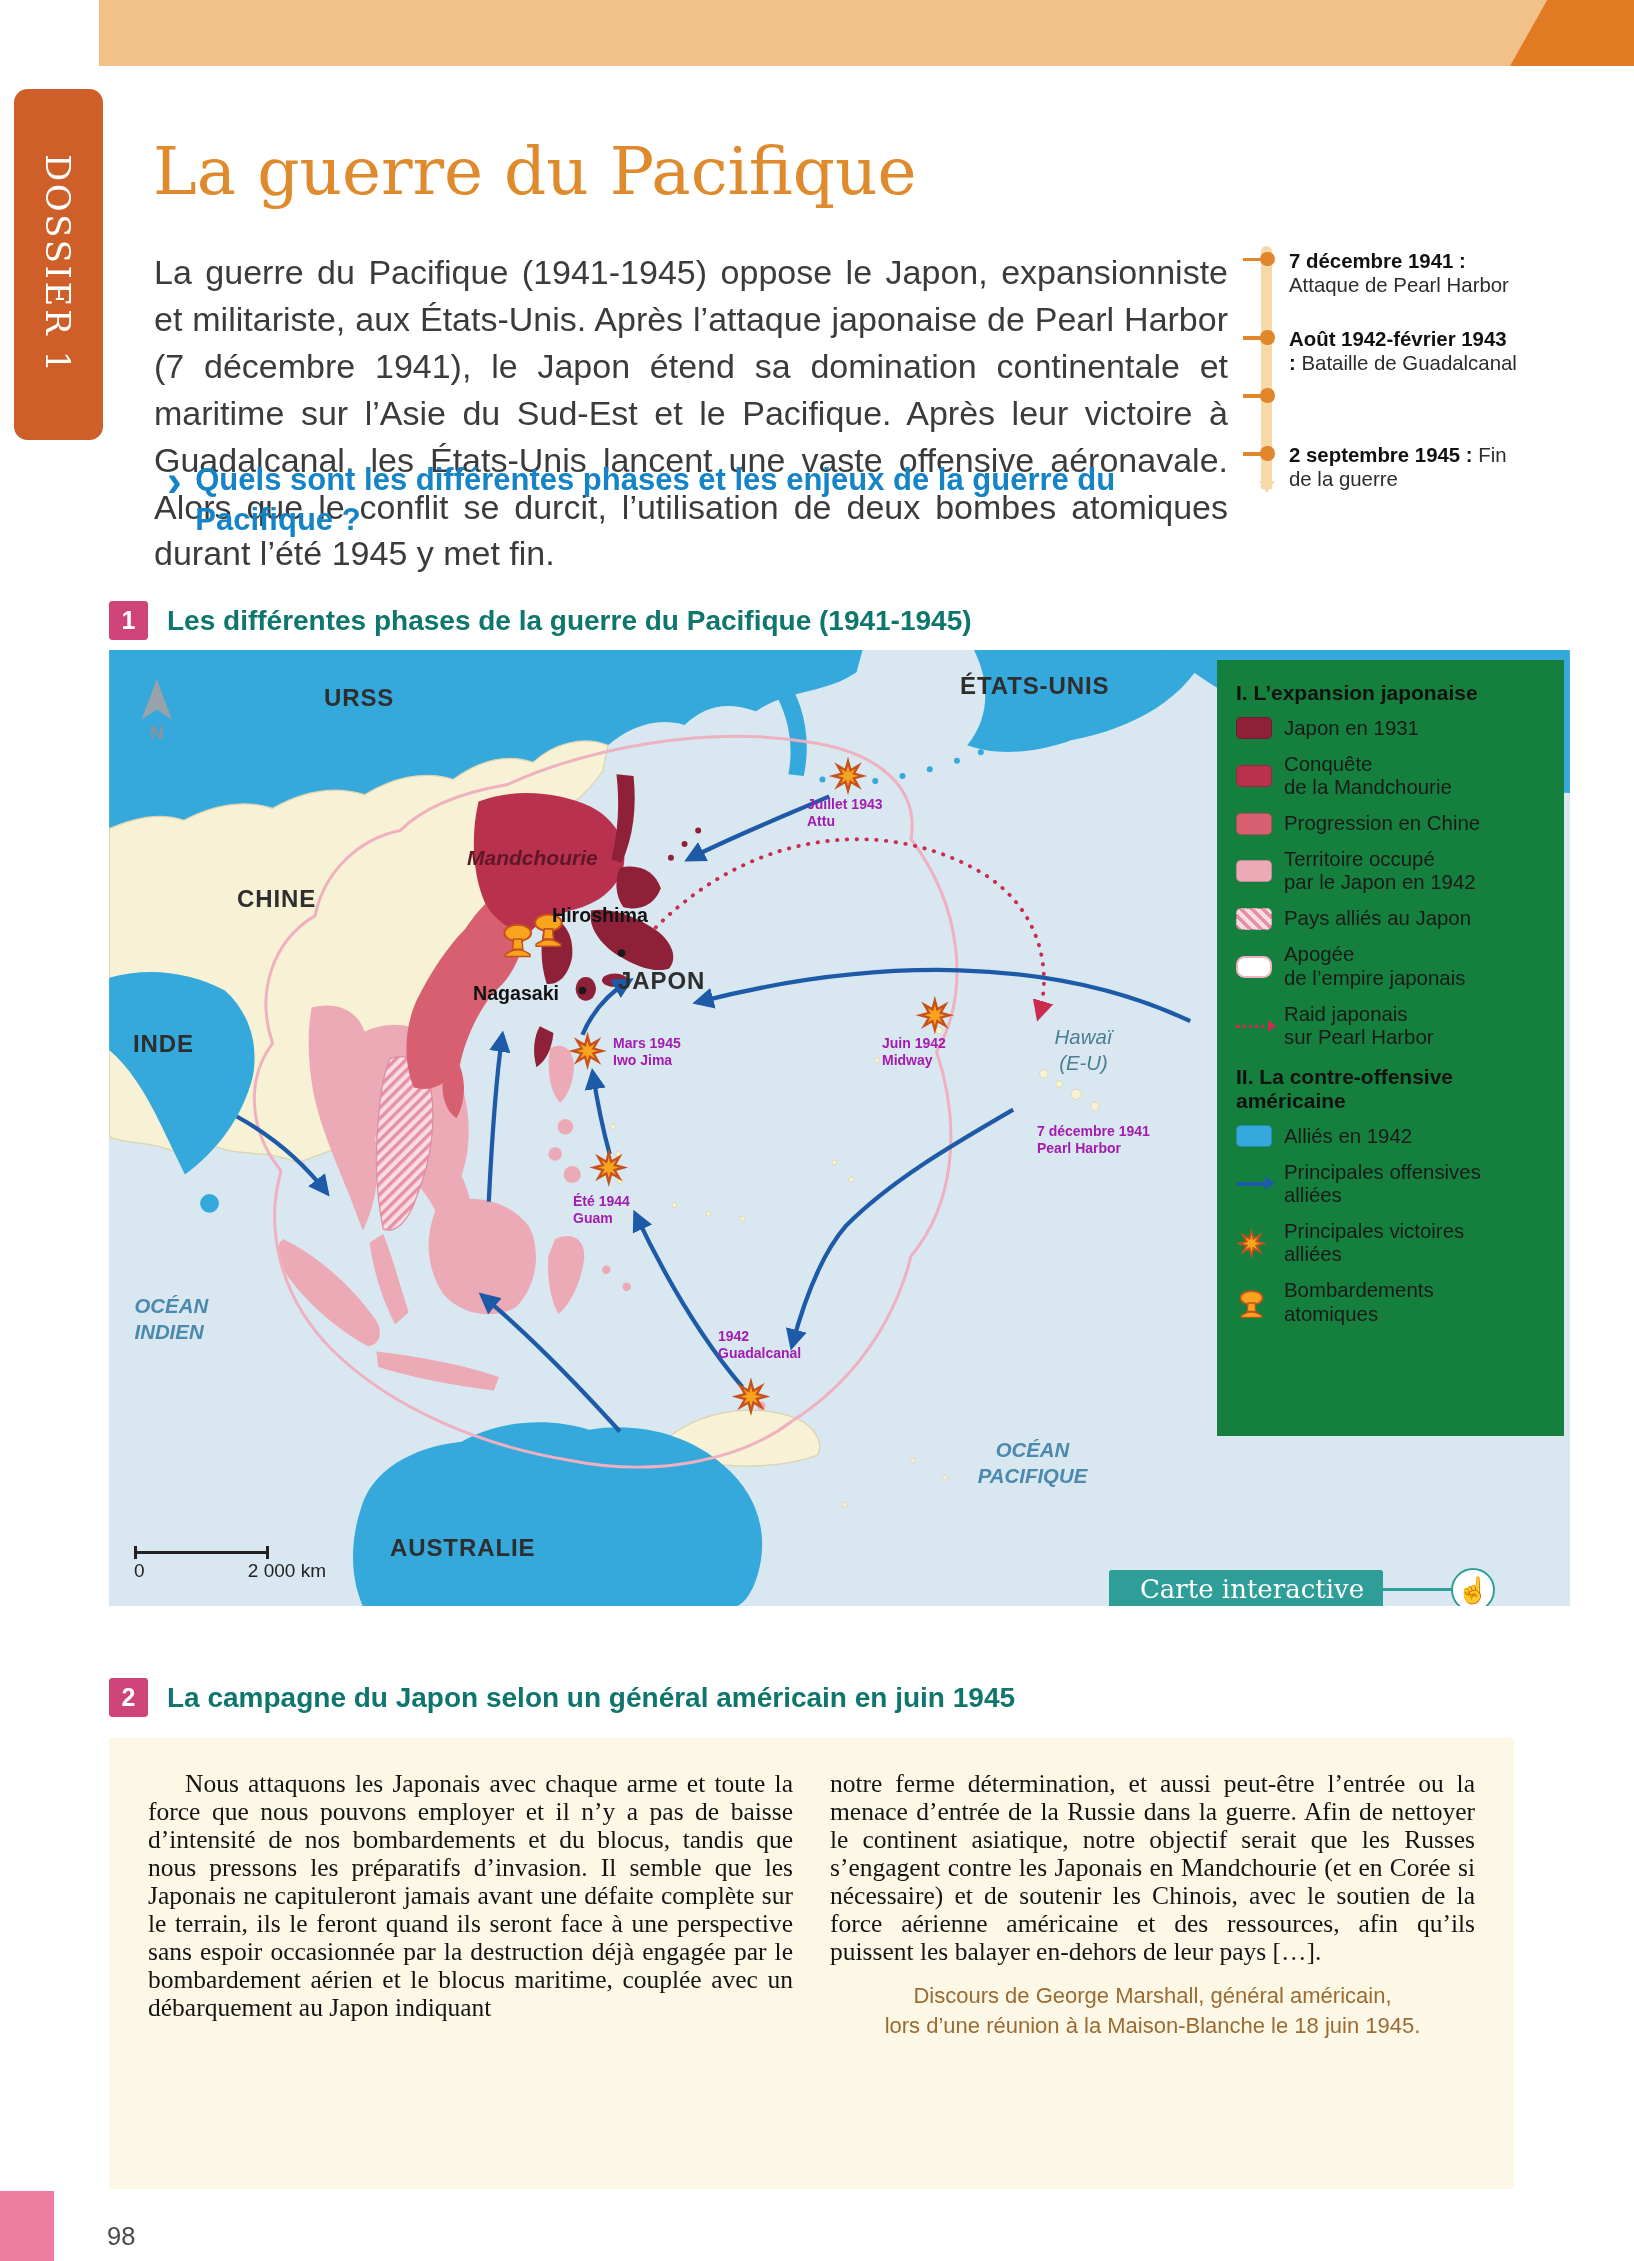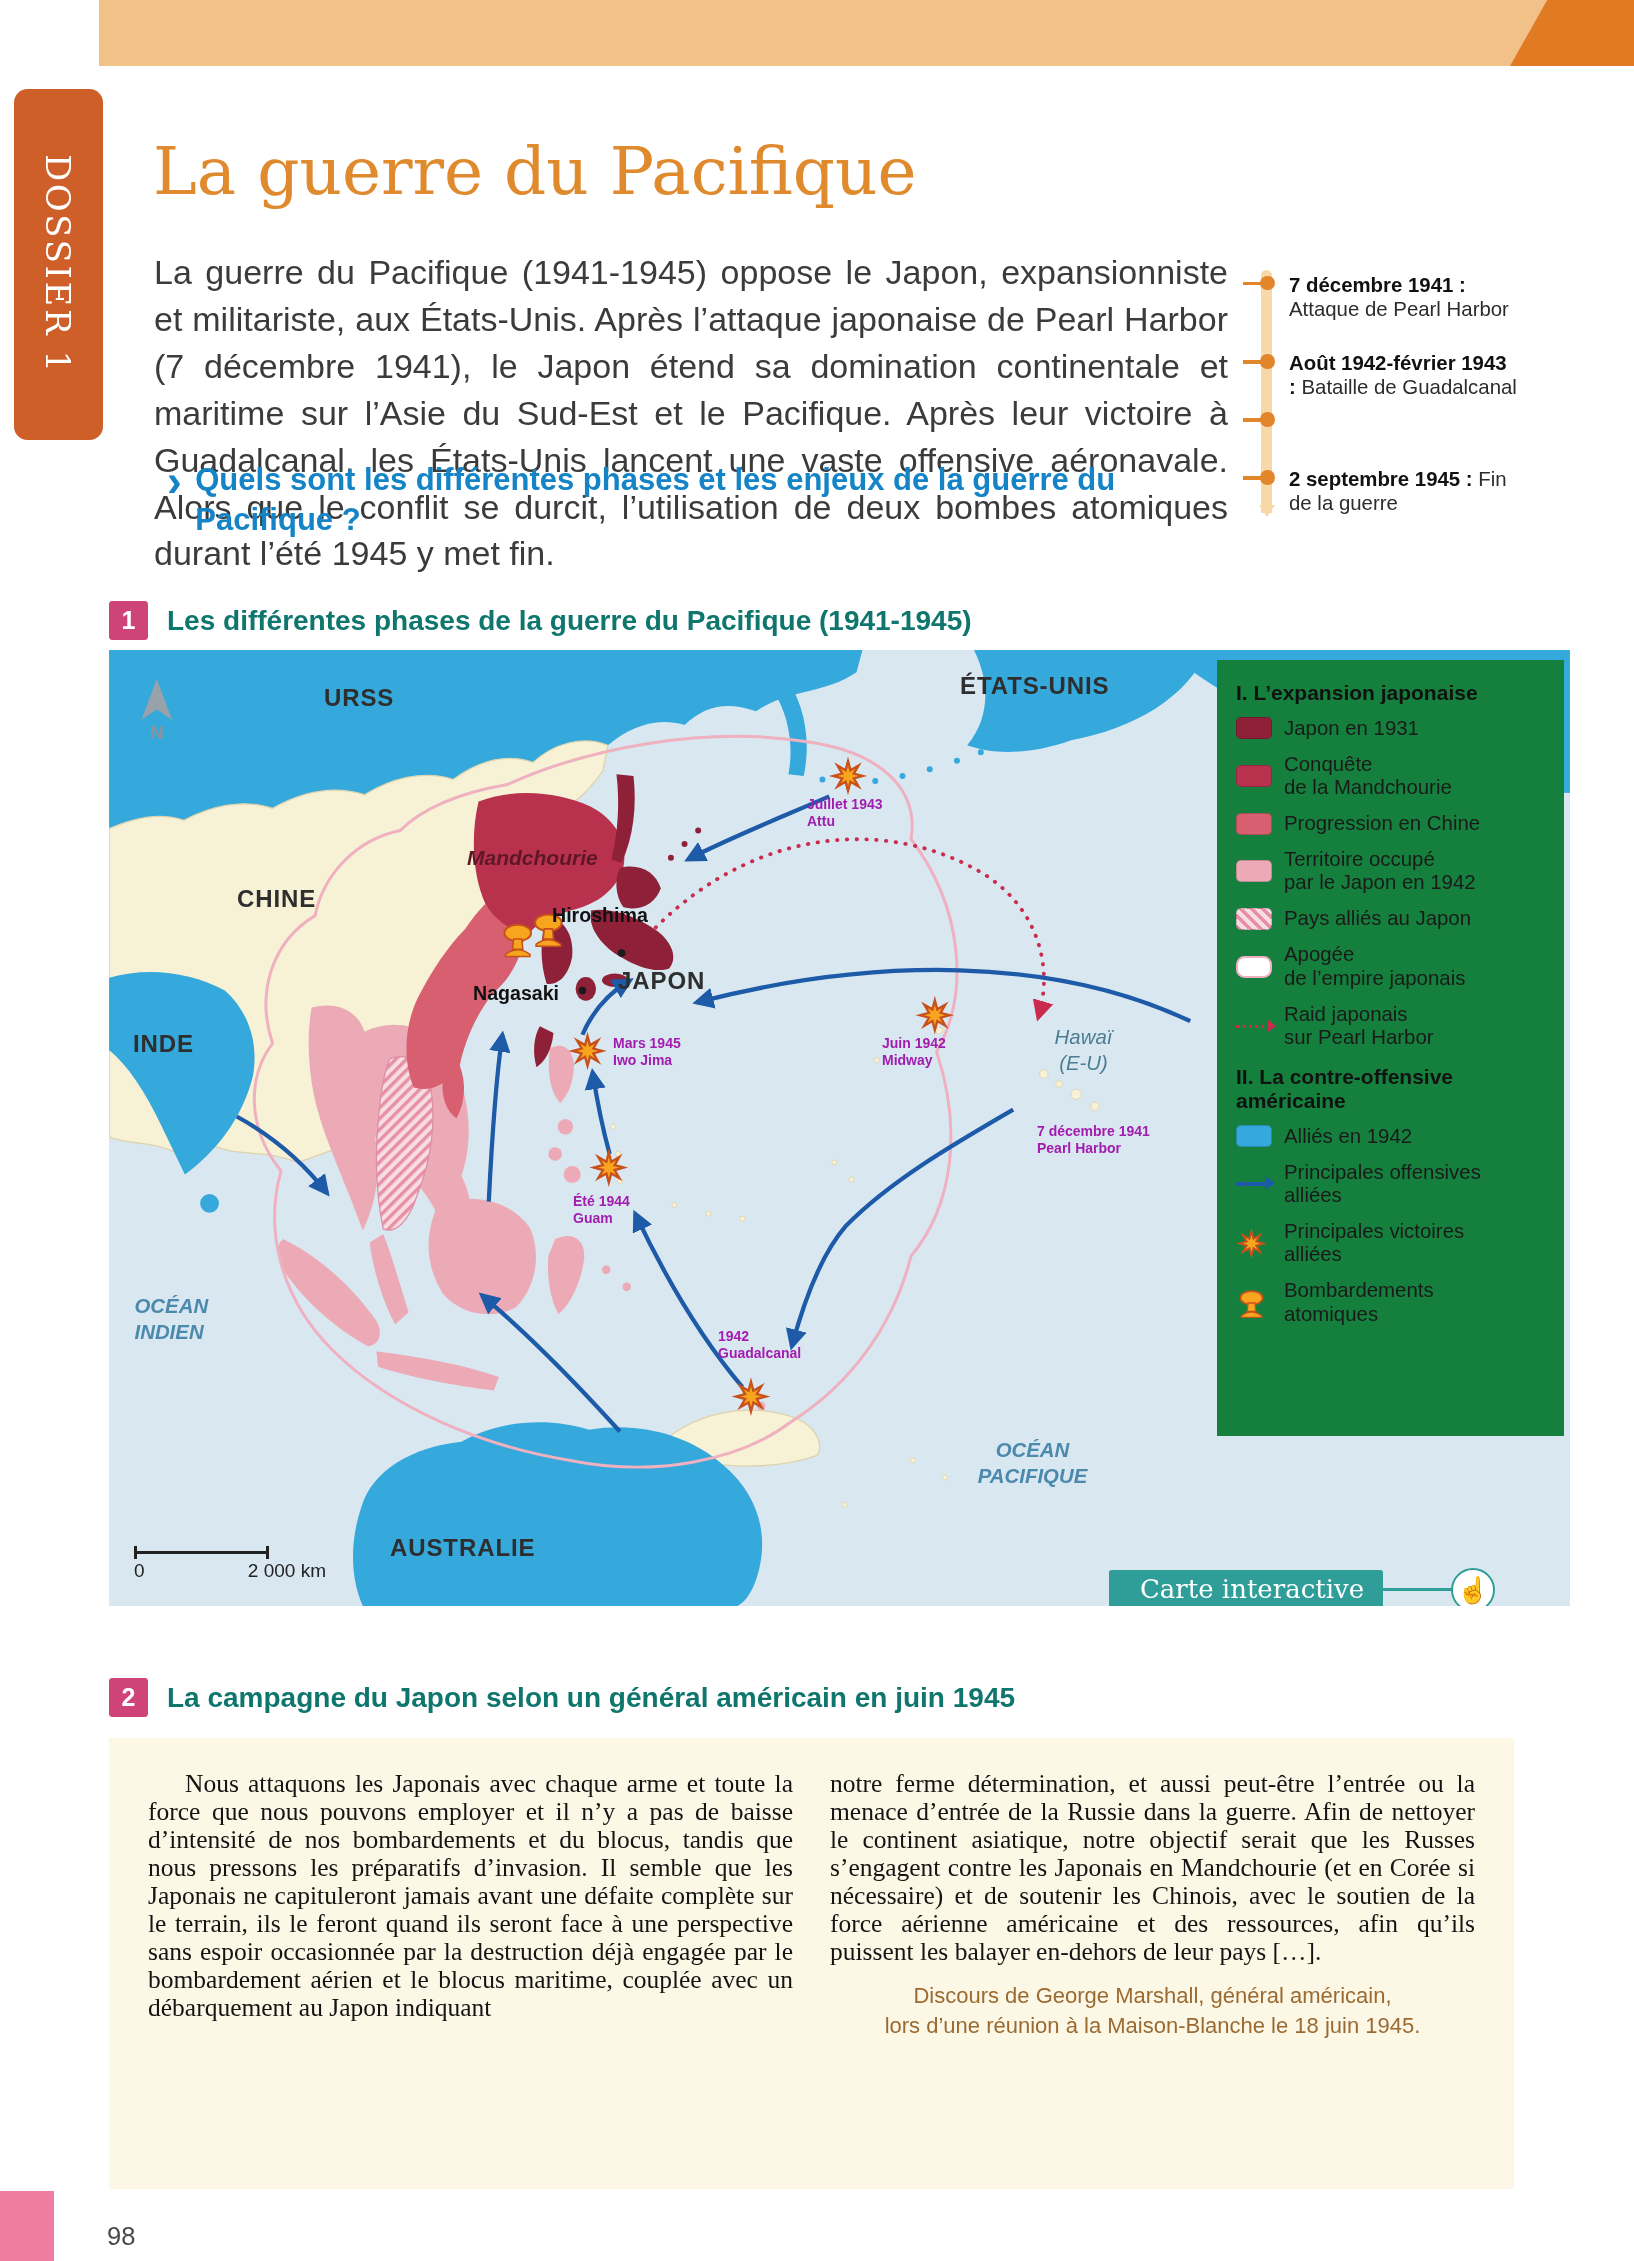--- a/index.html
+++ b/index.html
@@ -21,21 +21,21 @@
   .dossier-tab span { writing-mode:vertical-rl; color:#fff; font-family:"DejaVu Serif", serif;
     font-size:34px; letter-spacing:2.6px; }
 
   
   .page-title { position:absolute; left:153px; top:133px; font-family:"DejaVu Serif", serif;
     font-weight:500; font-size:66px; color:#e08a2e; }
   .intro { position:absolute; left:154px; top:249px; width:1074px; font-size:34px;
     line-height:1.38; color:#3b3b3b; text-align:justify; }
 
   
-  .timeline { position:absolute; left:1241px; top:270px; width:278px; height:272px; }
+  .timeline { position:absolute; left:1241px; top:246px; width:278px; height:272px; }
   .tl-bar { position:absolute; left:20.4px; top:0; width:11px; height:243px; background:#f7d9a8; border-radius:6.8px 6.8px 0 0; }
   .tl-bar::after { content:""; position:absolute; bottom:-12px; left:50%; transform:translateX(-50%);
     border:8.5px solid transparent; border-top:12px solid #f7d9a8; }
   .tl-event { position:absolute; left:0; width:100%; padding-left:48px; font-size:20.4px; line-height:1.18; }
   .tl-event .tl-dash { position:absolute; left:1.7px; top:9.4px; width:22px; height:3.4px; background:#e2862c; }
   .tl-event .tl-dot { position:absolute; left:19px; top:3.4px; width:14.5px; height:14.5px; border-radius:50%; background:#e2862c; }
   .tl-event strong { color:#111; }
   .tl-event .tl-label { color:#2c2c2c; }
 
   

